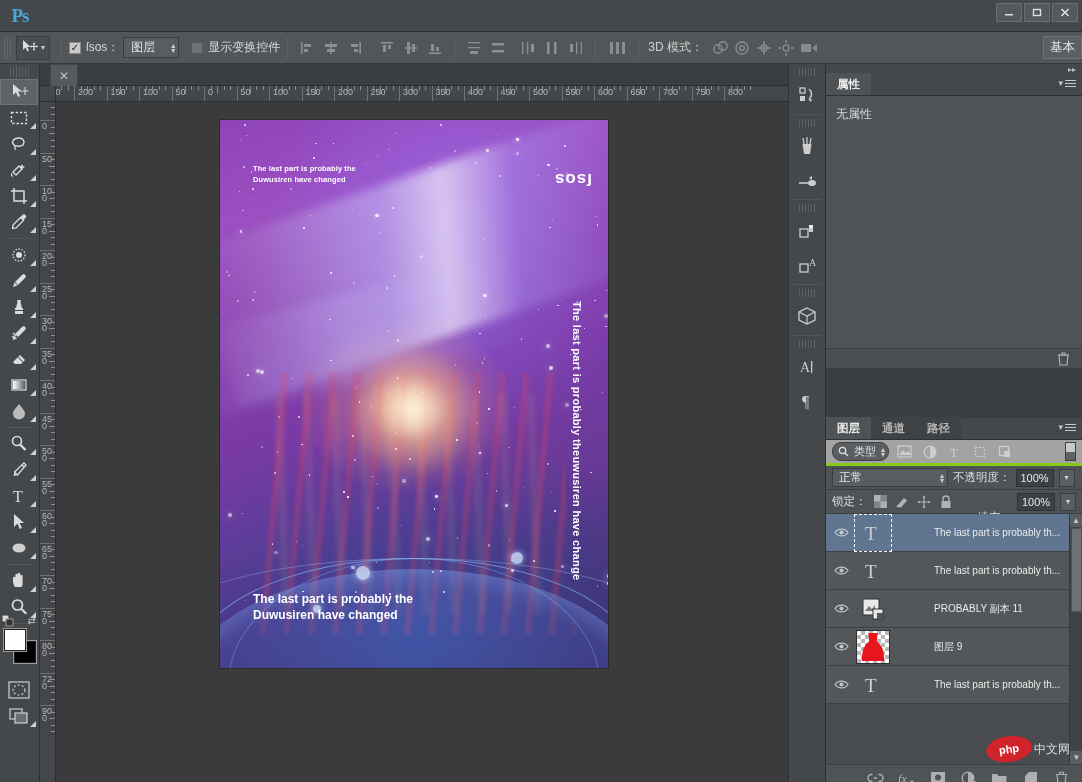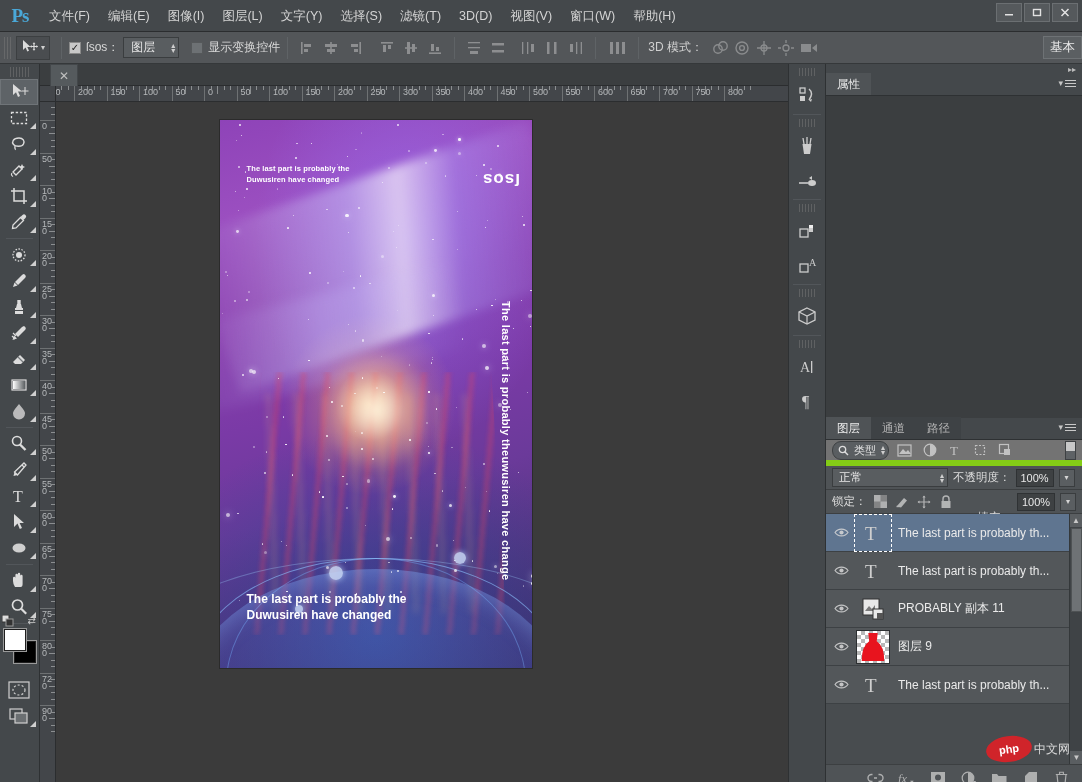--- a/index.html
+++ b/index.html
@@ -123,21 +123,21 @@
             font-family:"Liberation Sans", sans-serif; padding-left:2px; }
   .rvtick { position:absolute; left:11px; width:5px; height:1px; background:#8b8e90; }
   .rvtick.maj { left:0; width:16px; background:#6e7173; }
   .rvlabel { position:absolute; left:2px; font-size:9px; color:#b6b9bb;
              width:10px; line-height:7px; word-break:break-all; }
   .canvaswrap { position:absolute; left:16px; top:38px; width:732px; height:680px;
                 overflow:hidden; }
 
   
   .poster {
-    position:absolute; left:164px; top:18px; width:312px; height:548px;
+    position:absolute; left:164px; top:18px; width:388px; height:548px;
     background:
       radial-gradient(ellipse 50% 30% at 48% 52%, rgba(255,235,200,.85) 0%, rgba(255,170,120,.35) 22%, rgba(160,60,150,0) 55%),
       radial-gradient(ellipse 70% 55% at 60% 22%, rgba(150,120,255,.5) 0%, rgba(110,60,170,0) 70%),
       radial-gradient(ellipse 120% 60% at 50% 95%, rgba(40,70,150,.75) 0%, rgba(60,40,120,0) 65%),
       linear-gradient(165deg,#8e43b8 0%, #9b4fc0 16%, #8a3fae 34%, #7a3aa6 50%, #6b3a9a 66%, #52357f 82%, #3c2e67 100%);
     overflow:hidden;
     box-shadow:0 0 0 1px #2b2b2b;
   }
   .neb1 { position:absolute; left:-5%; top:10%; width:115%; height:30%;
     background:linear-gradient(105deg, rgba(255,255,255,0) 0%, rgba(220,225,255,.55) 42%, rgba(255,255,255,.85) 55%, rgba(190,180,255,.35) 70%, rgba(255,255,255,0) 100%);
@@ -221,38 +221,39 @@
               background:#3b3e40; }
   .expand-row { height:10px; display:flex; justify-content:flex-end; align-items:center;
                 padding-right:6px; background:#44484b; color:#bdbdbd; font-size:8px; }
   .panel-tabs {
     display:flex; align-items:flex-end; height:22px; background:#44484b;
     border-bottom:1px solid #2e3133; position:relative;
   }
   .ptab {
     padding:0 11px; height:22px; line-height:22px; font-size:11.5px; color:#b6b6b6;
     background:#3e4245;
+    font-weight:bold;
   }
   .ptab.active { background:#4f5356; color:#ececec; }
   .pmenu { position:absolute; right:6px; top:4px; display:flex; gap:2px; align-items:center;
            color:#c5c5c5; font-size:9px; }
   .hamb { display:flex; flex-direction:column; gap:2px; }
   .hamb i { display:block; width:11px; height:1px; background:#c9c9c9; }
 
   .props-body { height:272px; background:#4f5356; position:relative; }
   .props-empty { padding:10px 10px; font-size:12px; color:#d8d8d8; }
   .props-foot { position:absolute; left:0; bottom:0; width:256px; height:20px;
     background:#4a4e51; border-top:1px solid #3c3f41; display:flex;
     align-items:center; justify-content:flex-end; gap:10px; padding-right:10px; }
 
   .layers-wrap { position:absolute; left:0; top:354px; width:256px; height:428px;
                  background:#3b3e40; }
   .filterrow {
     display:flex; align-items:center; gap:6px; height:26px; padding:0 6px;
-    background:#737373; border-bottom:6px solid #84cc16;
+    background:#a3a3a3; border-bottom:3px solid #84cc16;
   }
   .kindsel {
     display:flex; align-items:center; gap:5px; height:19px; padding:0 3px 0 5px;
     background:#5a5e61; border:1px solid #3e4143; border-radius:9px;
     font-size:11px; color:#e2e2e2;
   }
   .fi { width:19px; height:19px; display:flex; align-items:center; justify-content:center;
         opacity:.75; }
   .togglepill { width:11px; height:19px; margin-left:auto;
     background:linear-gradient(180deg,#c8c8c8 0 55%,#5e6265 55% 100%);
@@ -289,21 +290,21 @@
     position:relative; overflow:hidden; flex:none;
   }
   .thumb.sel-t { outline:1px dashed #ffffff; outline-offset:1px; }
   .checker {
     position:absolute; inset:0;
     background-image:
       linear-gradient(45deg,#b8b8b8 25%,transparent 25%,transparent 75%,#b8b8b8 75%),
       linear-gradient(45deg,#b8b8b8 25%,#fff 25%,#fff 75%,#b8b8b8 75%);
     background-size:8px 8px; background-position:0 0,4px 4px;
   }
-  .lname { font-size:12px; color:#eaeaea; white-space:nowrap; overflow:hidden; }
+  .lname { font-size:10px; color:#eaeaea; white-space:nowrap; overflow:hidden;margin-left:36px; }
   .lscroll { position:absolute; right:0; top:0; width:13px; height:250px;
              background:#3f4346; border-left:1px solid #34383a; }
   .lscroll .up,.lscroll .dn { height:13px; display:flex; align-items:center;
     justify-content:center; color:#c8c8c8; font-size:8px; background:#5a5e61; }
   .lscroll .bar { position:absolute; top:14px; left:1px; width:11px; height:84px;
                   background:#6e7275; border:1px solid #4e5254; }
   .layersfoot {
     height:26px; background:#4f5356; border-top:1px solid #3c3f41;
     display:flex; align-items:center; justify-content:flex-end; gap:14px; padding-right:12px;
   }
@@ -318,33 +319,20 @@
     justify-content:center; transform:rotate(-8deg); }
   .wm-text { color:#e8e8e8; font-size:12px; margin-left:2px; opacity:.9; }
 </style>
 </head>
 <body>
 
 <div id="app">
 
   <div class="menubar">
     <div class="ps-logo">Ps</div>
-    <div id="menus" style="display:flex;">
-        <div class="menu-item">文件(F)</div>
-        <div class="menu-item">编辑(E)</div>
-        <div class="menu-item">图像(I)</div>
-        <div class="menu-item">图层(L)</div>
-        <div class="menu-item">文字(Y)</div>
-        <div class="menu-item">选择(S)</div>
-        <div class="menu-item">滤镜(T)</div>
-        <div class="menu-item">3D(D)</div>
-        <div class="menu-item">视图(V)</div>
-        <div class="menu-item">窗口(W)</div>
-        <div class="menu-item">帮助(H)</div>
-      </div>
     <div class="win-btns">
       <div class="win-btn">
         <svg width="10" height="8" viewBox="0 0 10 8">
             <rect x="1" y="5" width="8" height="1.5" fill="#e2e2e2"></rect>
           </svg>
       </div>
       <div class="win-btn">
         <svg width="10" height="9" viewBox="0 0 10 9">
             <rect x="1.5" y="1.5" width="7" height="6" fill="none" stroke="#e2e2e2" stroke-width="1.4"></rect>
           </svg>
@@ -1227,20 +1215,31 @@
       <div class="ptab active">属性</div>
       <div class="pmenu">
         <span>▾</span>
         <span class="hamb">
             <i></i>
             <i></i>
             <i></i>
           </span>
       </div>
     </div>
+    <div class="props-body">
+      <div class="props-empty">无属性</div>
+      <div class="props-foot">
+        <span class="lfi">
+          <svg width="13" height="14" viewBox="0 0 13 14">
+              <path d="M2 3 h9 l-1 10 h-7 z" fill="none" stroke="#c6c6c6" stroke-width="1.2"></path>
+              <path d="M1 3 h11 M5 1 h3 v2 h-3z" stroke="#c6c6c6" stroke-width="1.1" fill="none"></path>
+            </svg>
+        </span>
+      </div>
+    </div>
 
     <div class="layers-wrap">
       <div class="panel-tabs">
         <div id="ptabs" style="display:flex;">
             <div class="ptab active">图层</div>
             <div class="ptab">通道</div>
             <div class="ptab">路径</div>
           </div>
         <div class="pmenu">
           <span>▾</span>

